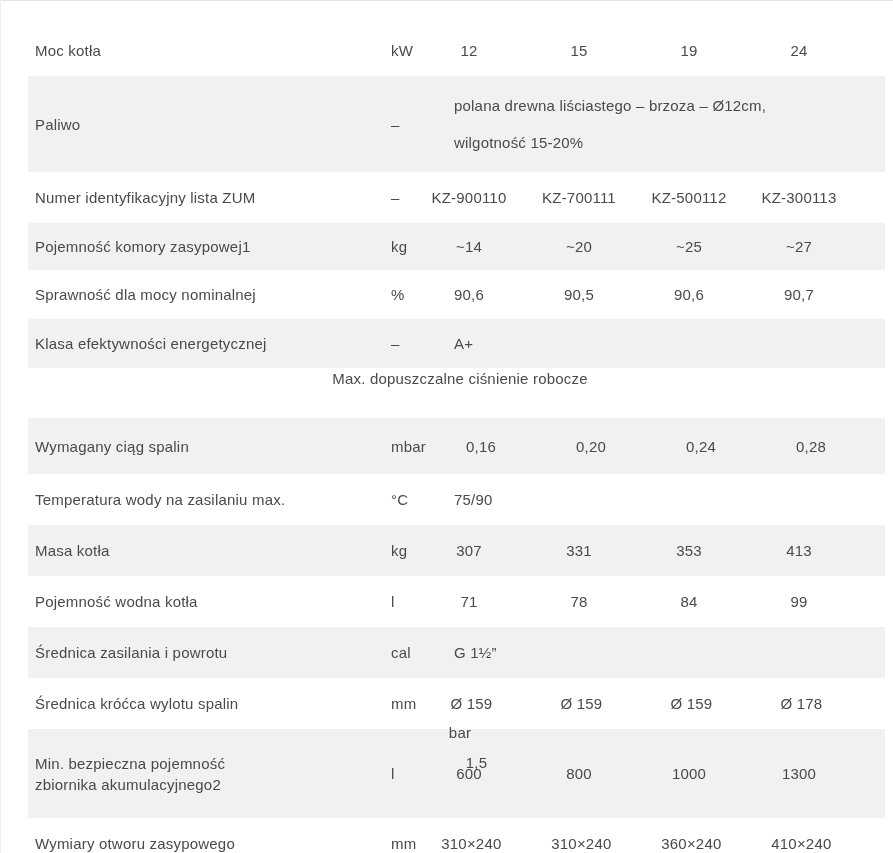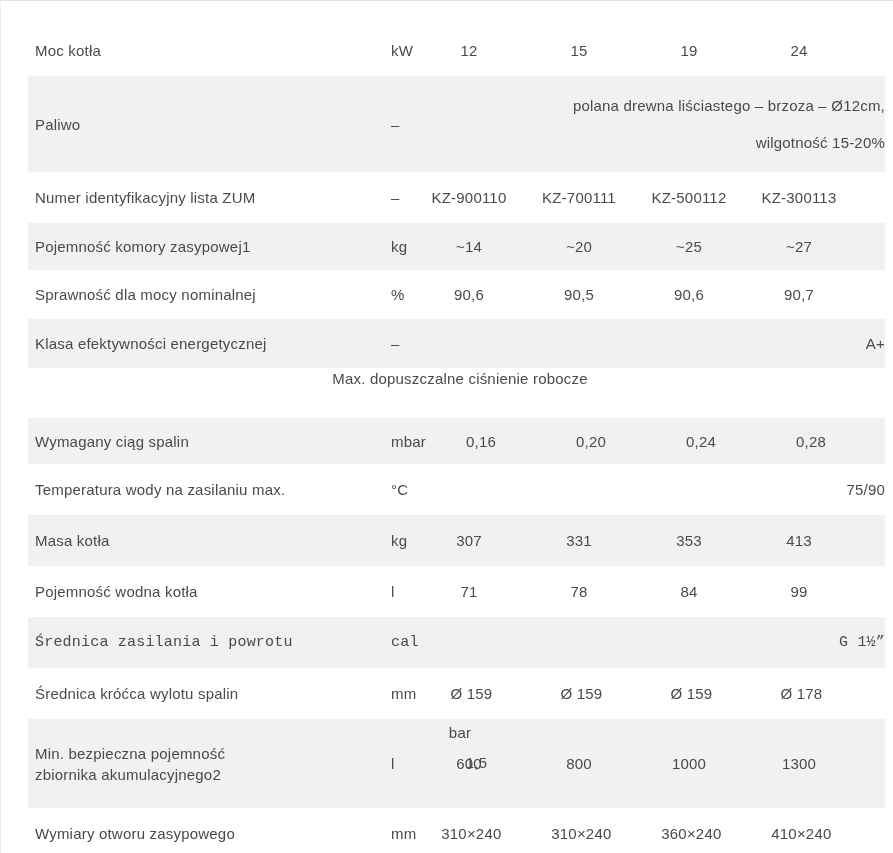--- a/index.html
+++ b/index.html
@@ -48,21 +48,21 @@
     align-items:center;
   }
   .cell-value{
     flex:0 0 110px;
     text-align:center;
     white-space:nowrap;
   }
   .cell-merged{
     flex:1 1 auto;
     padding-left:40px;
-    text-align:right;
+    text-align:left;
   }
   .cell-merged.multi{
     display:flex;
     flex-direction:column;
     justify-content:center;
     gap:20px;
   }
 </style>
 </head>
 <body>
@@ -120,21 +120,21 @@
       <div class="spec-row striped" style="height: 49px;">
         <div class="cell-label">Klasa efektywności energetycznej</div>
         <div class="cell-unit">–</div>
         <div class="cell-merged">A+</div>
       </div>
       <div class="spec-row" style="height: 50px; flex-direction: column;">
         <div class="cell-label">Max. dopuszczalne ciśnienie robocze</div>
         <div class="cell-unit">bar</div>
         <div class="cell-merged">1,5</div>
       </div>
-      <div class="spec-row striped" style="height: 46px;">
+      <div class="spec-row striped" style="height: 56px;">
         <div class="cell-label">Wymagany ciąg spalin</div>
         <div class="cell-unit">mbar</div>
         <div class="cell-values">
           <div class="cell-value">0,16</div>
           <div class="cell-value">0,20</div>
           <div class="cell-value">0,24</div>
           <div class="cell-value">0,28</div>
         </div>
       </div>
       <div class="spec-row" style="height: 51px;">
@@ -155,21 +155,21 @@
       <div class="spec-row" style="height: 51px;">
         <div class="cell-label">Pojemność wodna kotła</div>
         <div class="cell-unit">l</div>
         <div class="cell-values">
           <div class="cell-value">71</div>
           <div class="cell-value">78</div>
           <div class="cell-value">84</div>
           <div class="cell-value">99</div>
         </div>
       </div>
-      <div class="spec-row striped" style="height: 51px; font-family: Liberation Mono, monospace;">
+      <div class="spec-row striped" style="height: 51px;">
         <div class="cell-label">Średnica zasilania i powrotu</div>
         <div class="cell-unit">cal</div>
         <div class="cell-merged">G 1½”</div>
       </div>
       <div class="spec-row" style="height: 51px;">
         <div class="cell-label">Średnica króćca wylotu spalin</div>
         <div class="cell-unit">mm</div>
         <div class="cell-values">
           <div class="cell-value">Ø 159</div>
           <div class="cell-value">Ø 159</div>

